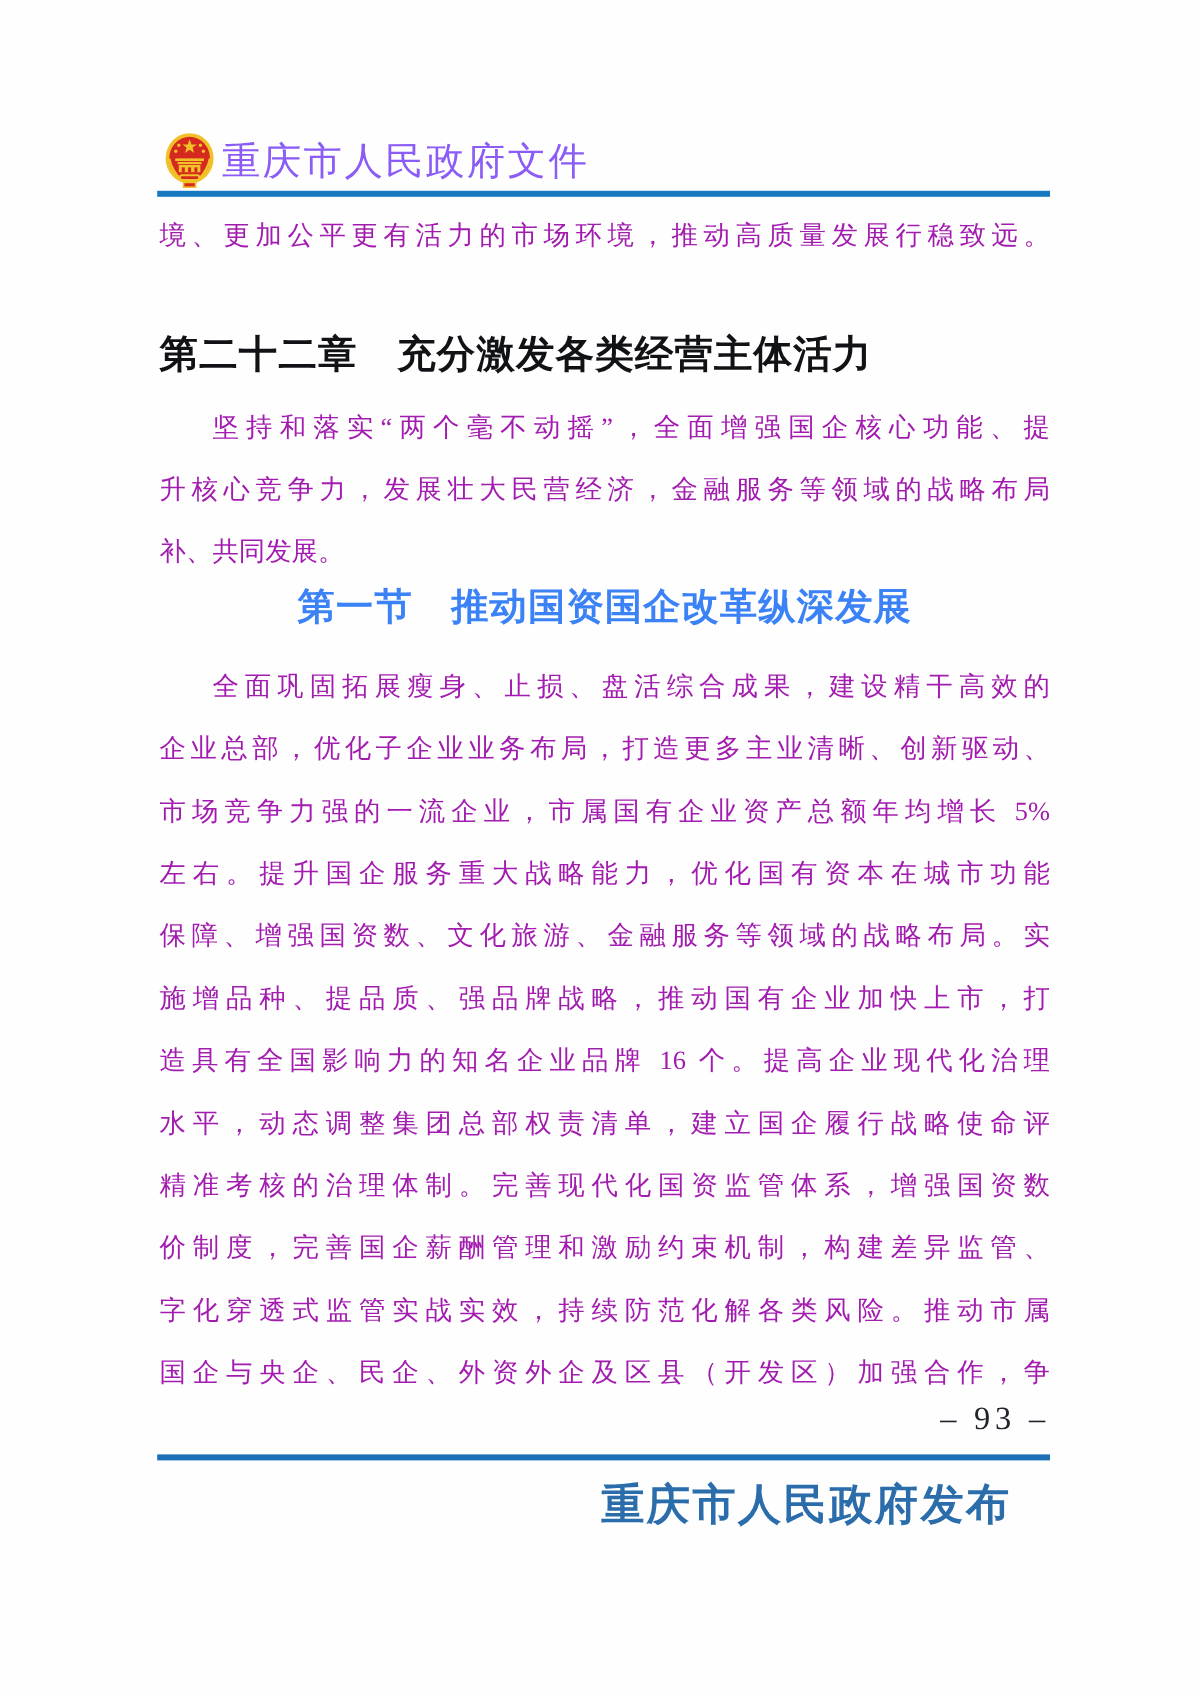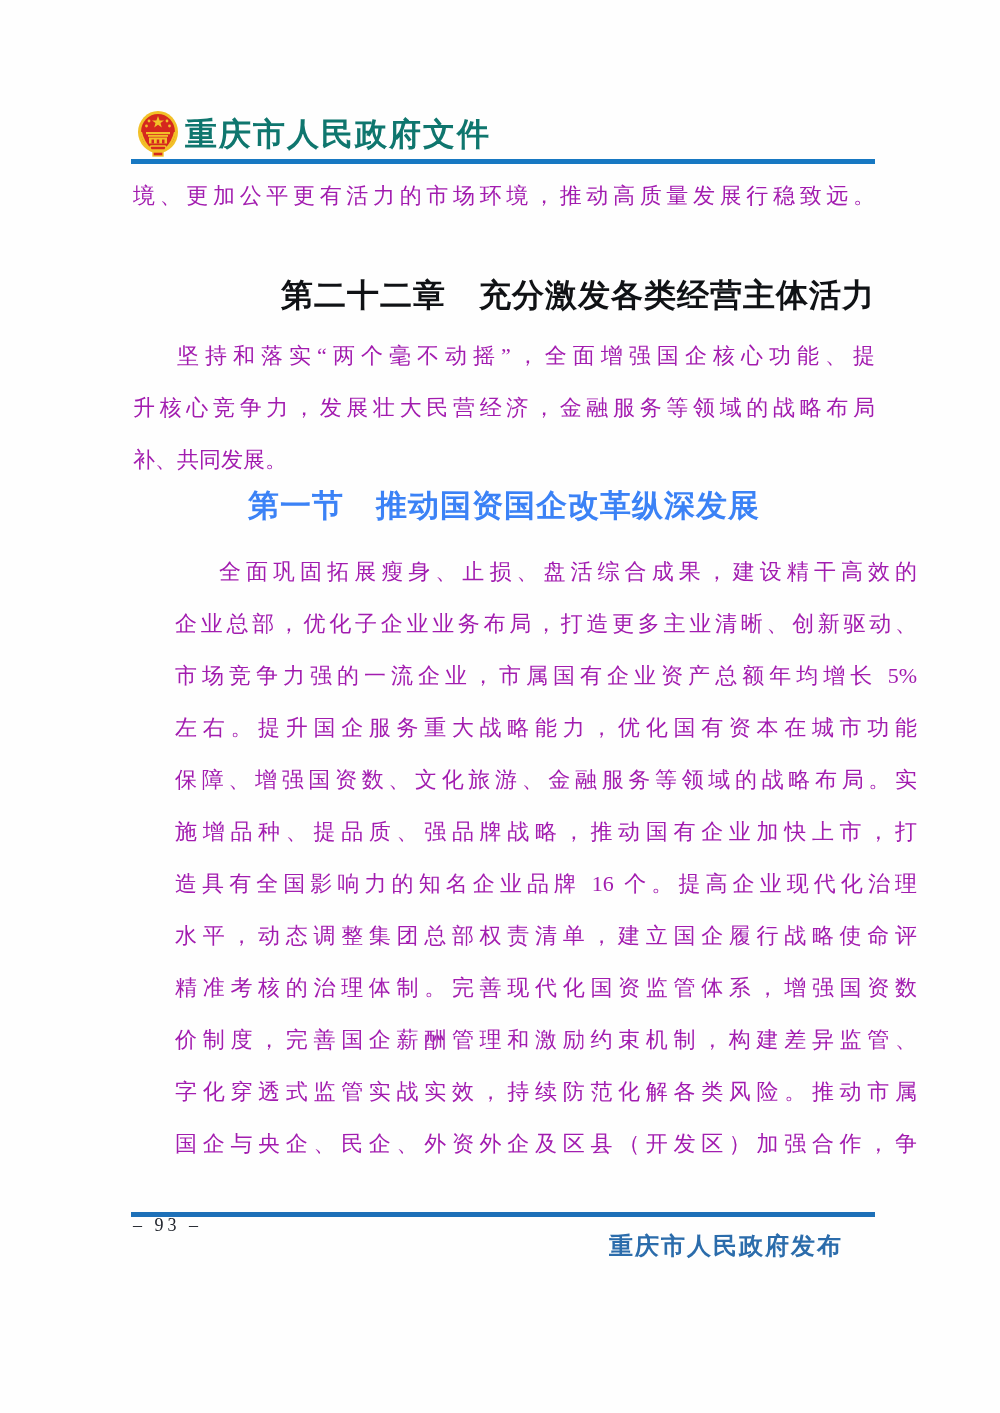--- a/index.html
+++ b/index.html
@@ -26,22 +26,22 @@
     align-items: center;
     gap: 6px;
   }
   .emblem {
     width: 42px;
     height: 48px;
     flex: 0 0 auto;
   }
   .header-title {
     font-size: 32px;
-    font-weight: bold;
-    color: #0f766e;
+    font-weight: normal;
+    color: #8b5cf6;
     letter-spacing: 2px;
     line-height: 1;
     white-space: nowrap;
   }
   .header-rule {
     position: absolute;
     left: 131px;
     top: 159px;
     width: 744px;
     height: 5px;
@@ -72,66 +72,67 @@
     text-align-last: left;
   }
   .continued-line {
     top: 170px;
   }
   .chapter-heading {
     position: absolute;
     top: 274px;
     left: 133px;
     width: 742px;
-    text-align: right;
+    text-align: left;
     font-family: Liberation Sans, sans-serif;
     font-weight: bold;
     font-size: 32px;
     color: #101215;
     letter-spacing: 1px;
   }
   .para1 { top: 330px; }
   .section-heading {
     position: absolute;
     top: 485px;
     left: 133px;
     width: 742px;
     text-align: center;
     font-weight: bold;
     font-size: 31px;
     color: #3b82f6;
     letter-spacing: 1px;
   }
-  .para2 { top: 546px; margin-left: 42px; }
+  .para2 { top: 546px; }
 
   
   .page-number {
     position: absolute;
-    top: 1215px;
-    left: 133px;
-    width: 742px;
-    font-size: 18px;
+    top: 1167px;
+    left: 133px;
+    width: 742px;
+    text-align: right;
+    font-size: 27px;
     color: #20242c;
     letter-spacing: 4px;
   }
   .footer-rule {
     position: absolute;
     left: 131px;
     top: 1212px;
     width: 744px;
     height: 5px;
     background: #1d70b8;
   }
   .footer-publisher {
     position: absolute;
     top: 1230px;
     left: 133px;
     width: 710px;
     text-align: right;
-    font-size: 24px;
+    font-size: 36px;
     font-weight: bold;
     color: #2b6cab;
     letter-spacing: 2px;
   }
 </style>
 </head>
 <body>
 
 <div class="page">
 

